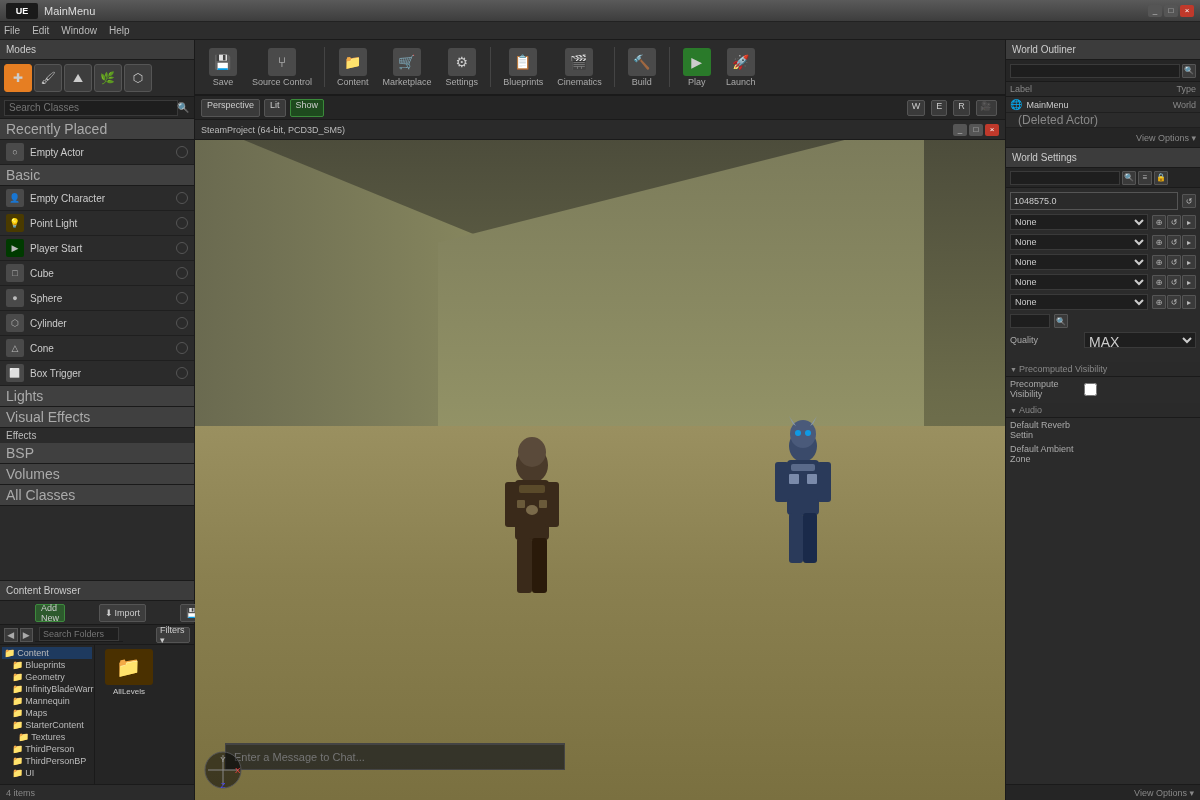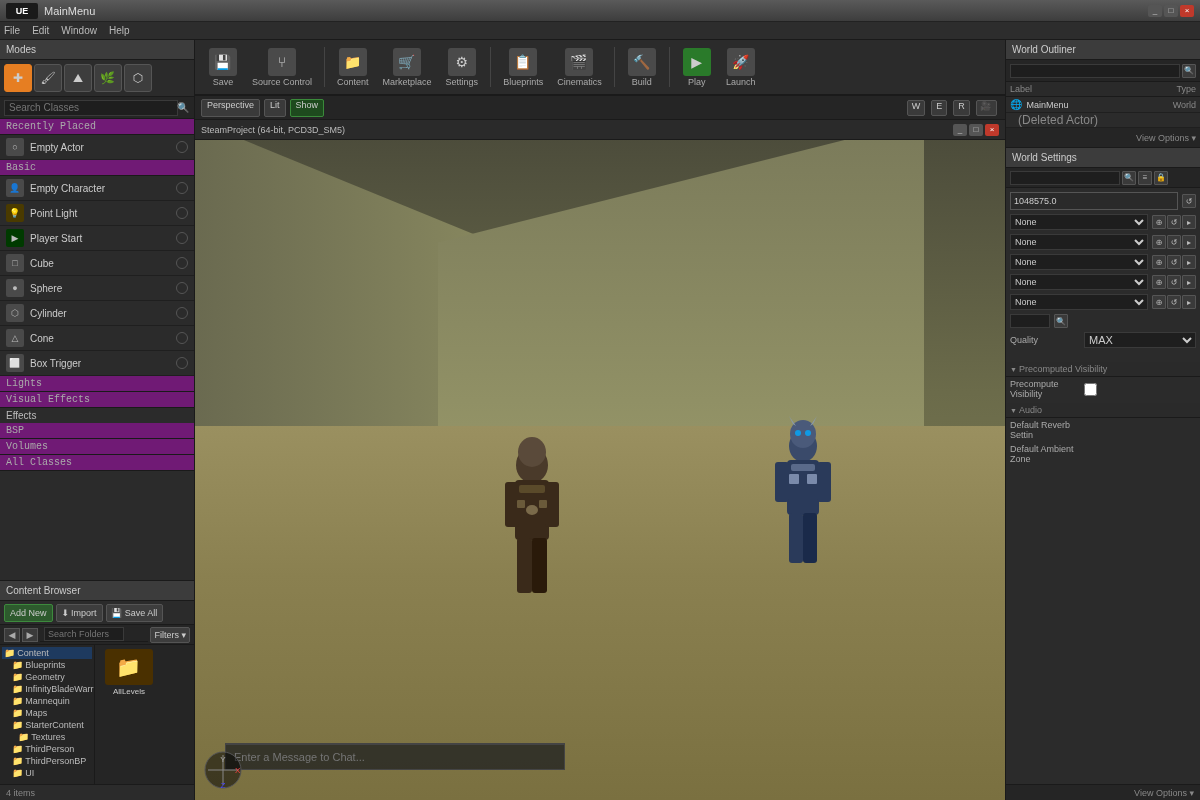--- a/index.html
+++ b/index.html
@@ -27,31 +27,31 @@
     #modes-header { height: 20px; background: #3c3c3c; display: flex; align-items: center; padding: 0 6px; border-bottom: 1px solid #1a1a1a; font-size: 10px; color: #ccc; }
     #modes-toolbar { display: flex; padding: 4px; gap: 2px; background: #2b2b2b; border-bottom: 1px solid #1a1a1a; }
     .mode-btn { width: 28px; height: 28px; background: #3d3d3d; border: 1px solid #555; border-radius: 3px; display: flex; align-items: center; justify-content: center; cursor: pointer; font-size: 12px; }
     .mode-btn.active { background: #e67e22; border-color: #e67e22; }
 
     #search-classes { height: 22px; display: flex; align-items: center; padding: 0 4px; border-bottom: 1px solid #1a1a1a; background: #252525; }
     #search-classes input { width: 100%; background: #1e1e1e; border: 1px solid #3a3a3a; color: #ccc; font-size: 10px; padding: 2px 4px; height: 16px; }
     #search-classes .search-icon { font-size: 10px; color: #888; }
 
     #placement-list { flex: 1; overflow-y: auto; }
-    .placement-section { font-size: 10px; color: #aaa; padding: 2px 6px; background: #701a75; border-bottom: 1px solid #1a1a1a; cursor: pointer; font-family: Liberation Mono, monospace; }
+    .placement-section { font-size: 14px; color: #aaa; padding: 2px 6px; background: #404040; border-bottom: 1px solid #1a1a1a; cursor: pointer; }
     .placement-item { display: flex; align-items: center; padding: 3px 6px; border-bottom: 1px solid #1f1f1f; cursor: pointer; gap: 6px; }
     .item-icon { width: 18px; height: 18px; background: #4a4a4a; border-radius: 2px; display: flex; align-items: center; justify-content: center; font-size: 9px; color: #bbb; flex-shrink: 0; }
     .item-label { font-size: 10px; color: #ccc; flex: 1; }
     .item-vis { width: 12px; height: 12px; border: 1px solid #555; border-radius: 50%; flex-shrink: 0; }
 
     
     #content-browser { height: 220px; background: #252525; border-top: 1px solid #1a1a1a; display: flex; flex-direction: column; }
     #cb-header { height: 20px; background: #3c3c3c; display: flex; align-items: center; padding: 0 6px; border-bottom: 1px solid #1a1a1a; font-size: 10px; color: #ccc; gap: 4px; }
     #cb-toolbar { height: 24px; display: flex; align-items: center; padding: 2px 4px; gap: 3px; border-bottom: 1px solid #1a1a1a; background: #2b2b2b; }
-    .cb-btn { height: 18px; background: #3d3d3d; border: 1px solid #555; border-radius: 2px; font-size: 9px; color: #ccc; padding: 0 5px; cursor: pointer; display: flex; align-items: center; gap: 2px; }
+    .cb-btn { height: 18px; background: #3d3d3d; border: 1px solid #555; border-radius: 2px; font-size: 9px; color: #ccc; padding: 0 5px; cursor: pointer; display: flex; align-items: center; gap: 2px; margin-left: 31px; }
     .cb-btn.green { background: #2d5a2d; border-color: #3d8a3d; }
     #cb-nav { display: flex; align-items: center; gap: 2px; padding: 2px 4px; height: 20px; border-bottom: 1px solid #1a1a1a; }
     .nav-btn { width: 16px; height: 14px; background: #3a3a3a; border: 1px solid #555; font-size: 9px; color: #aaa; display: flex; align-items: center; justify-content: center; cursor: pointer; }
     #cb-search { height: 20px; display: flex; align-items: center; padding: 0 4px; border-bottom: 1px solid #1a1a1a; background: #222; }
     #cb-search input { width: 90px; background: #1e1e1e; border: 1px solid #3a3a3a; color: #ccc; font-size: 9px; padding: 1px 3px; height: 14px; }
     #cb-content { display: flex; flex: 1; overflow: hidden; }
     #cb-tree { width: 95px; overflow-y: auto; border-right: 1px solid #1a1a1a; padding: 2px; }
     .tree-item { font-size: 9px; color: #bbb; padding: 1px 2px; cursor: pointer; display: flex; align-items: center; gap: 2px; white-space: nowrap; }
     .tree-item .folder-icon { color: #e8a020; font-size: 9px; }
     .tree-item.selected { background: #1e3a5f; }
@@ -551,21 +551,21 @@
           </div>
         </div>
 
         <div class="ws-row">
           <input type="text" style="width: 40px; background: rgb(30, 30, 30); border: 1px solid rgb(58, 58, 58); color: rgb(204, 204, 204); font-size: 9px; height: 14px;">
           <div class="ws-icon-btn">🔍</div>
         </div>
 
         <div class="ws-row">
           <span class="ws-label">Quality</span>
-          <select class="ws-select" style="flex:1; background:#1e1e1e; border:1px solid #3a3a3a; color:#ccc; font-size:11px; height:16px;">
+          <select class="ws-select" style="flex:1; background:#1e1e1e; border:1px solid #3a3a3a; color:#ccc; font-size:14px; height:16px;">
             <option>MAX</option>
           </select>
         </div>
 
         <div style="height:8px;"></div>
 
         <div class="ws-section-header">Precomputed Visibility</div>
         <div class="ws-row">
           <span class="ws-label">Precompute Visibility</span>
           <input type="checkbox" style="">

